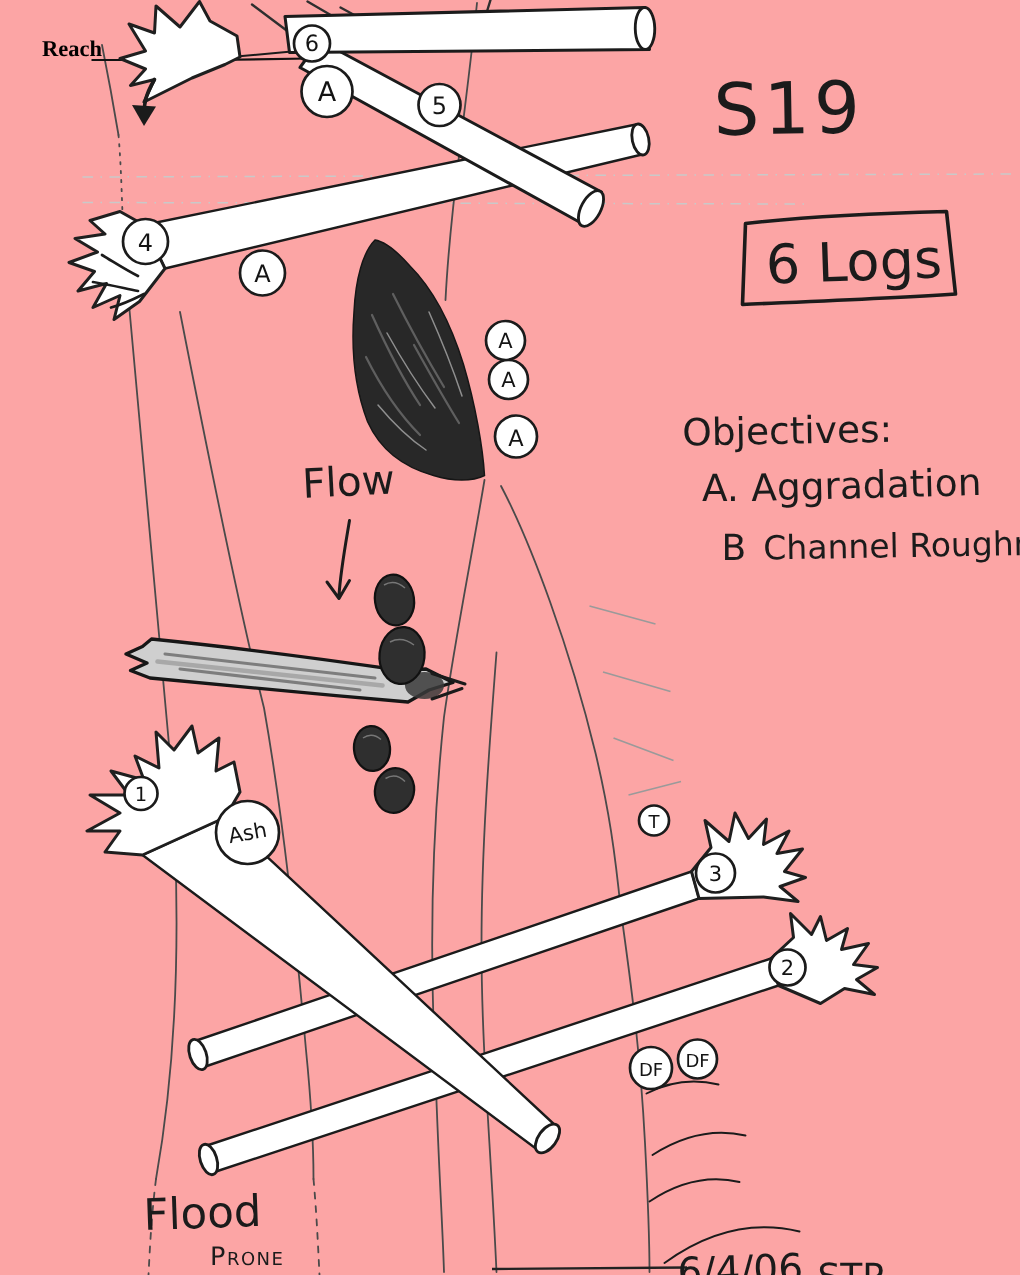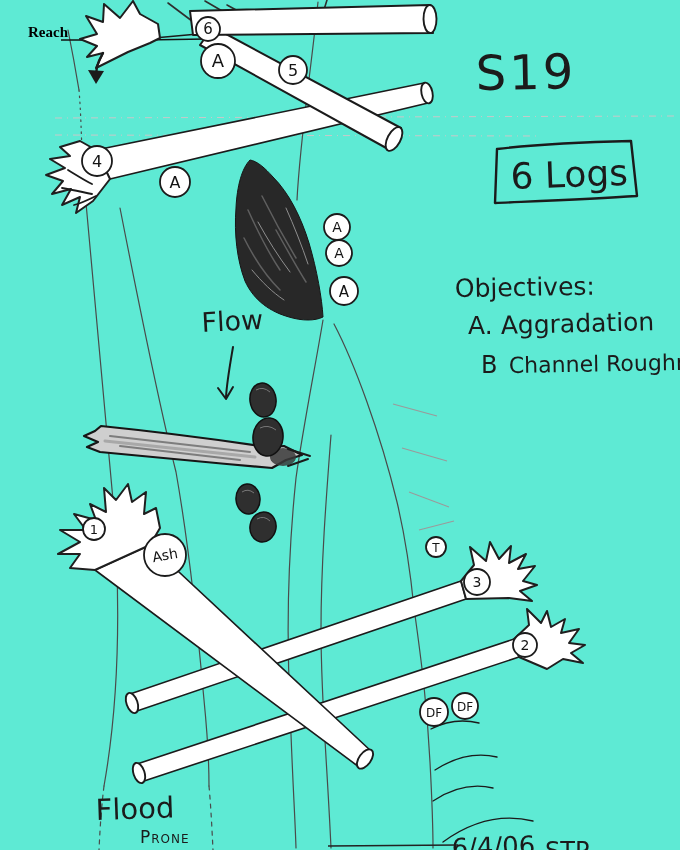--- a/index.html
+++ b/index.html
@@ -1,16 +1,16 @@
 <!DOCTYPE html>
 <html><head>
 <meta charset="utf-8">
 <style>
   html,body{margin:0;padding:0;background:#fff;}
-  #sheet{position:relative;width:680px;height:850px;background:#5eead4;overflow:hidden;}
+  #sheet{position:relative;width:680px;height:850px;background:#fca5a5;overflow:hidden;}
   svg{display:block;}
   .hw{font-family:"DejaVu Sans",sans-serif;fill:#1b1b1b;}
   .serif{font-family:"Liberation Serif",serif;font-weight:bold;fill:#000;}
   .mk{font-family:"DejaVu Sans",sans-serif;fill:#141414;text-anchor:middle;}
   .ink{stroke:#1b1b1b;fill:none;stroke-linecap:round;stroke-linejoin:round;}
   .logbody{fill:#ffffff;stroke:#1b1b1b;stroke-width:2;stroke-linejoin:round;}
   .thinlog{fill:#ffffff;stroke:#1b1b1b;stroke-width:1.6;stroke-linejoin:round;}
   .wad{fill:#ffffff;stroke:#1f1f1f;stroke-width:2;stroke-linejoin:round;}
   .cap{fill:#ffffff;stroke:#1b1b1b;stroke-width:1.9;}
   .chan{stroke:#4a4a4a;stroke-width:1.2;fill:none;stroke-linecap:round;}

